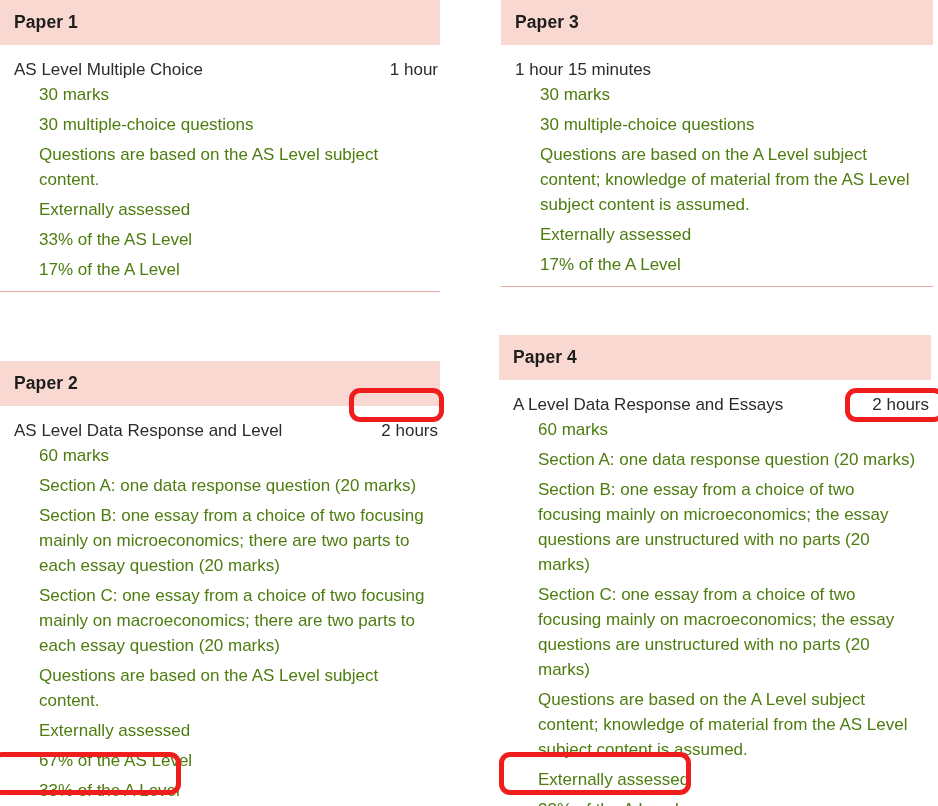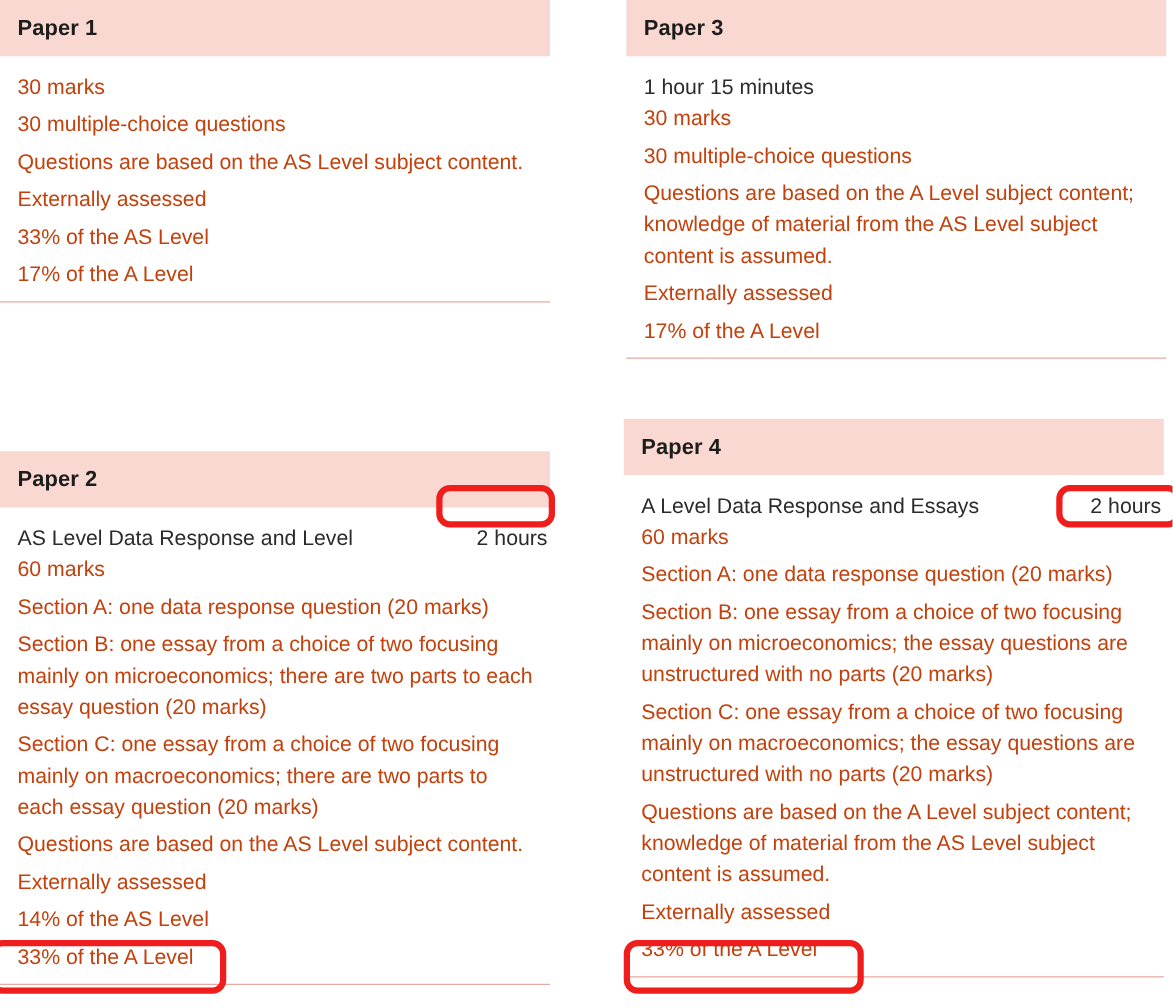--- a/index.html
+++ b/index.html
@@ -59,24 +59,25 @@
     display: flex;
     justify-content: space-between;
     align-items: flex-start;
     padding-left: 14px;
     padding-right: 0px;
   }
 
   .body-line {
     font-size: 17px;
     line-height: 25px;
-    color: #c2410c;
+    color: #4d7c0f;
     padding-left: 14px;
     padding-right: 14px;
     margin-bottom: 5px;
+    margin-left: 25px;
   }
 
   .line-main {
     font-size: 17px;
     line-height: 25px;
     color: #2b2b2b;
   }
 
   .duration {
     font-size: 17px;
@@ -117,20 +118,24 @@
 
 <div class="page">
 
   <div class="column left">
 
     <div class="paper-block" id="paper1-block">
       <div class="paper-header">
         <span class="title">Paper 1</span>
       </div>
       <div class="paper-body">
+        <div class="line-row">
+          <span class="line-main">AS Level Multiple Choice</span>
+          <span class="duration">1 hour</span>
+        </div>
         <div class="body-line">30 marks</div>
         <div class="body-line">30 multiple-choice questions</div>
         <div class="body-line">Questions are based on the AS Level subject content.</div>
         <div class="body-line">Externally assessed</div>
         <div class="body-line">33% of the AS Level</div>
         <div class="body-line">17% of the A Level</div>
         <div class="divider"></div>
       </div>
     </div>
 
@@ -142,21 +147,21 @@
         <div class="line-row">
           <span class="line-main">AS Level Data Response and Level</span>
           <span class="duration">2 hours</span>
         </div>
         <div class="body-line">60 marks</div>
         <div class="body-line">Section A: one data response question (20 marks)</div>
         <div class="body-line">Section B: one essay from a choice of two focusing mainly on microeconomics; there are two parts to each essay question (20 marks)</div>
         <div class="body-line">Section C: one essay from a choice of two focusing mainly on macroeconomics; there are two parts to each essay question (20 marks)</div>
         <div class="body-line">Questions are based on the AS Level subject content.</div>
         <div class="body-line">Externally assessed</div>
-        <div class="body-line">14% of the AS Level</div>
+        <div class="body-line">67% of the AS Level</div>
         <div class="body-line">33% of the A Level</div>
         <div class="divider"></div>
       </div>
     </div>
 
   </div>
 
   <div class="column right">
 
     <div class="paper-block" id="paper3-block">

